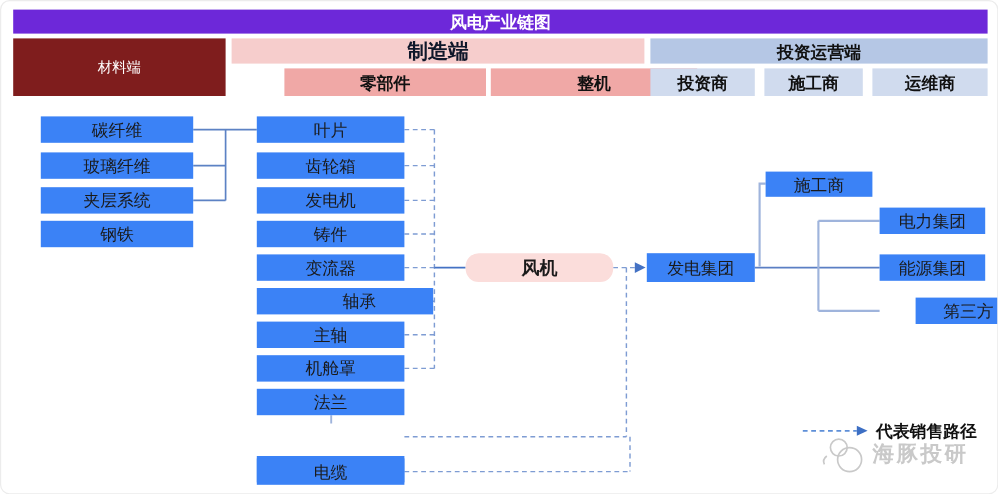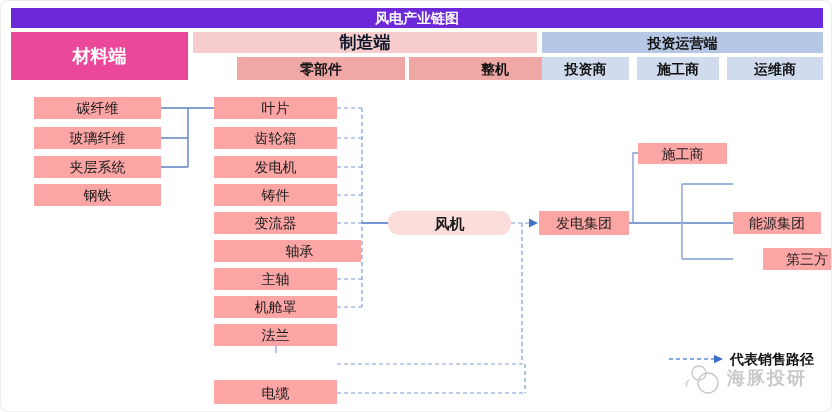--- a/index.html
+++ b/index.html
@@ -5,26 +5,26 @@
   html,body{margin:0;padding:0;background:#fff;}
   .canvas{
     position:relative;width:832px;height:412px;background:#ffffff;overflow:hidden;
     font-family:"Liberation Sans","DejaVu Sans",sans-serif;
     border:1px solid #ececec;border-radius:8px;box-sizing:border-box;
   }
   .lines{position:absolute;left:0;top:0;z-index:1;}
   .box{position:absolute;z-index:2;display:flex;align-items:center;justify-content:center;
        font-size:14px;color:#1a1a1a;line-height:1;white-space:nowrap;}
   .title-bar{background:#6d28d9;color:#ffffff;font-weight:bold;font-size:14px;}
-  .materials-hdr{background:#ec4899;color:#ffffff;font-weight:bold;font-size:18px;}
+  .materials-hdr{background:#7f1d1d;color:#ffffff;font-weight:normal;font-size:12px;}
   .mfg-hdr{background:#F6CDCC;color:#0f172a;font-weight:bold;font-size:17px;}
   .mfg-sub{background:#F0A8A6;color:#111;font-weight:bold;font-size:14px;margin-left:44px;}
   .inv-hdr{background:#B5C7E5;color:#111;font-weight:bold;font-size:14px;}
   .inv-sub{background:#D0DBEE;color:#111;font-weight:bold;font-size:14px;}
-  .item{background:#fca5a5;}
+  .item{background:#3b82f6;}
   .turbine{background:#FBDDDB;font-weight:bold;font-size:15px;border-radius:11px;}
   .legend-label{position:absolute;z-index:2;font-size:14px;font-weight:bold;color:#111;white-space:nowrap;}
   .watermark-text{position:absolute;z-index:2;font-size:18px;font-weight:bold;color:#C9C9C9;
                   letter-spacing:2px;white-space:nowrap;}
 </style>
 </head>
 <body>
 
 <div class="canvas">
 
@@ -106,19 +106,20 @@
   <div class="box item" style="left:213px;top:239px;width:123px;height:22px;padding-left:24px;">轴承</div>
   <div class="box item" style="left:213px;top:267px;width:123px;height:22px;">主轴</div>
   <div class="box item" style="left:213px;top:295px;width:123px;height:22px;">机舱罩</div>
   <div class="box item" style="left:213px;top:323px;width:123px;height:22px;">法兰</div>
   <div class="box item" style="left:213px;top:352px;width:123px;height:22px;margin-top:27px;">塔筒</div>
   <div class="box item" style="left:213px;top:381px;width:123px;height:22px;">电缆</div>
 
   <div class="box turbine" style="left:387px;top:210px;width:123px;height:24px;">风机</div>
   <div class="box item" style="left:538px;top:210px;width:90px;height:24px;">发电集团</div>
   <div class="box item" style="left:637px;top:142px;width:89px;height:21px;">施工商</div>
+  <div class="box item" style="left:732px;top:172px;width:88px;height:22px;">电力集团</div>
   <div class="box item" style="left:732px;top:211px;width:88px;height:22px;">能源集团</div>
   <div class="box item" style="left:762px;top:247px;width:88px;height:22px;">第三方</div>
 
   <div class="legend-label" style="left:729px;top:350px;">代表销售路径</div>
   <div class="watermark-text" style="left:726px;top:365px;">海豚投研</div>
 
 </div>
 
 </body></html>

